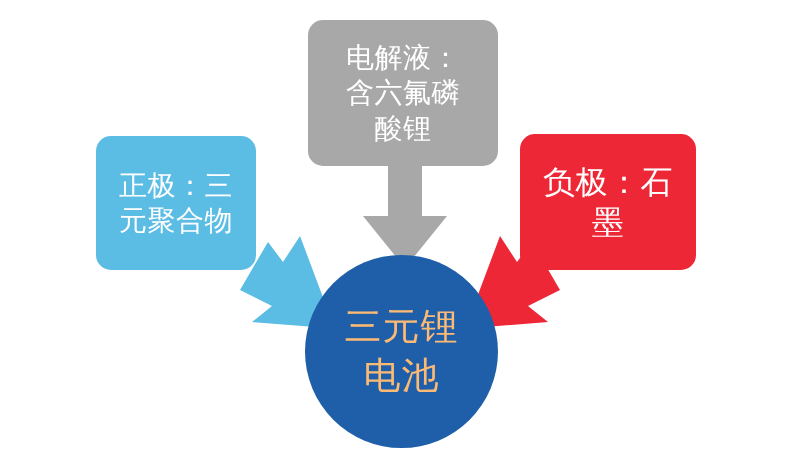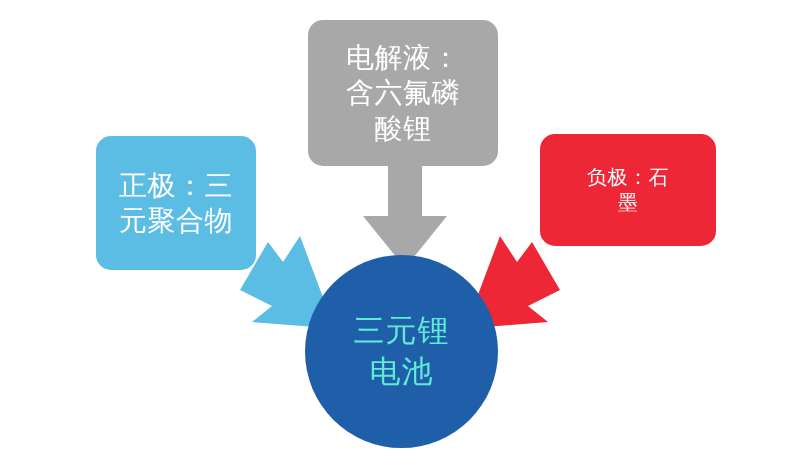--- a/index.html
+++ b/index.html
@@ -56,41 +56,40 @@
     height: 134px;
     background: #5bbce4;
     font-size: 28px;
   }
 
   
   #anode-box {
     left: 520px;
     top: 134px;
     width: 176px;
-    height: 112px;
+    height: 136px;
     background: #ee2737;
-    font-size: 20px;
-    margin-left: 20px;
+    font-size: 32px;
   }
 
   
   #battery-circle {
     position: absolute;
     left: 305px;
     top: 255px;
     width: 193px;
     height: 193px;
     border-radius: 50%;
     background: #1f5fa9;
     display: flex;
     align-items: center;
     justify-content: center;
     text-align: center;
-    color: #5eead4;
-    font-size: 31px;
+    color: #fdba74;
+    font-size: 37px;
     line-height: 1.3;
     letter-spacing: 1px;
   }
 
   
   .arrow-svg {
     position: absolute;
     overflow: visible;
   }
   #arrow-down-svg  { left: 355px; top: 164px;  width: 100px; height: 110px; }

